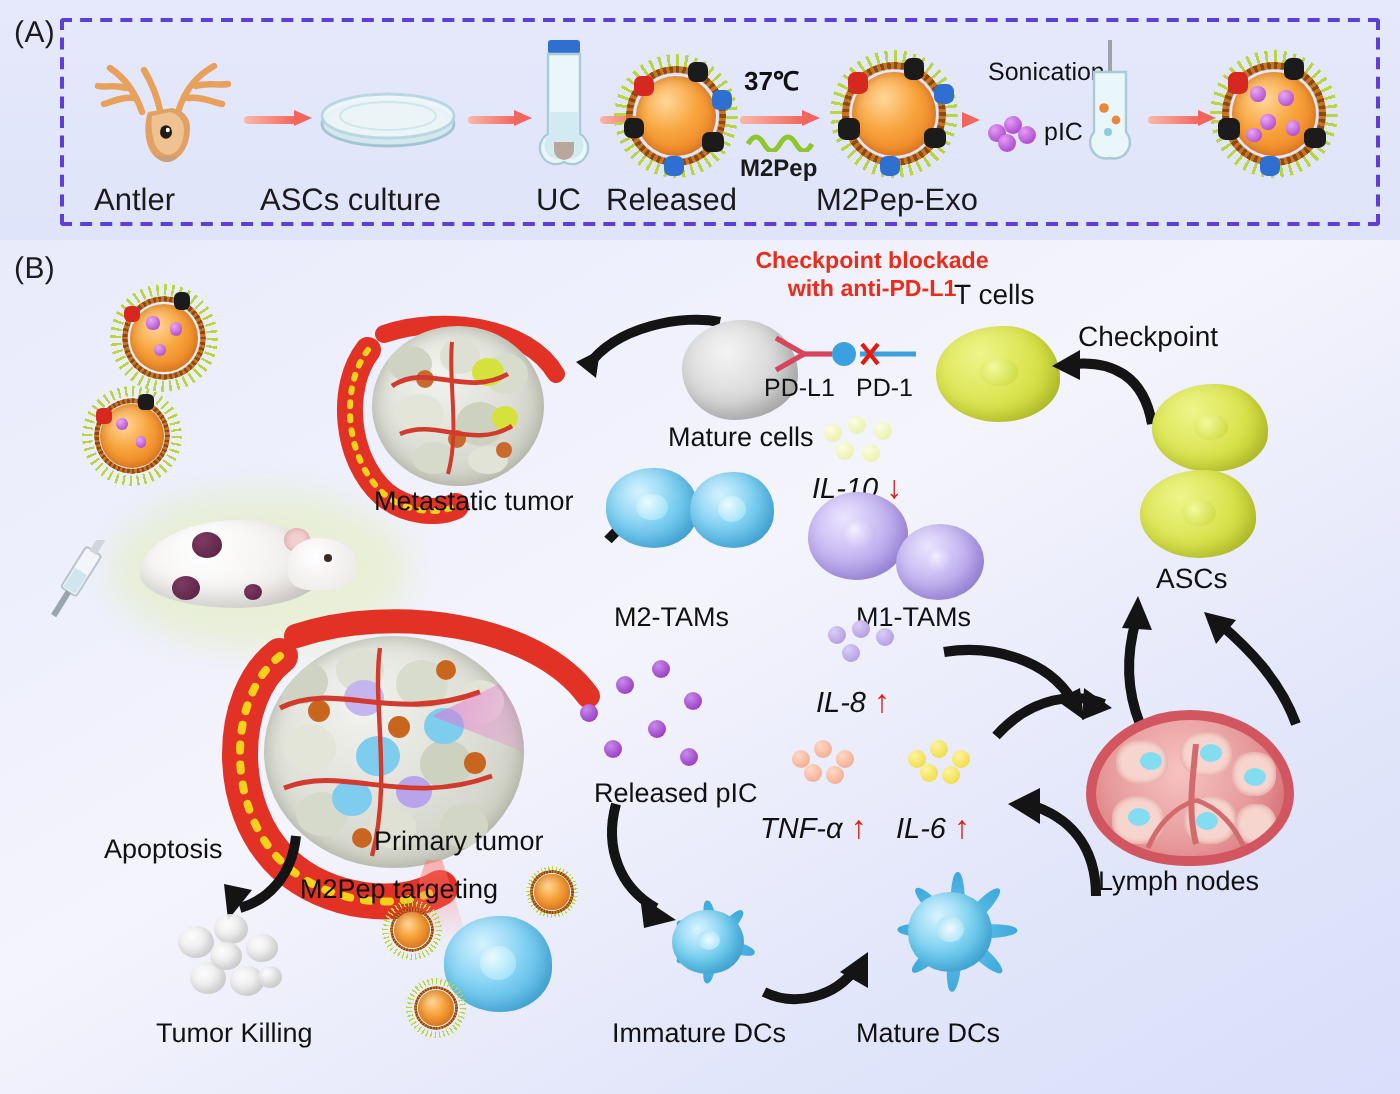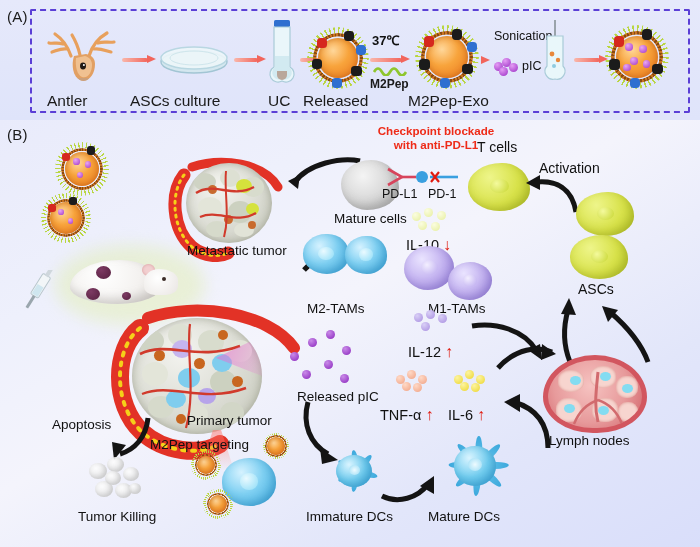--- a/index.html
+++ b/index.html
@@ -86,21 +86,21 @@
   .tumor .mass span{position:absolute;border-radius:50%;}
 
   
   .barrow{position:absolute;}
 
   
   .dots{position:absolute;}
   .dots b{position:absolute;width:9px;height:9px;border-radius:50%;display:block;}
 
   .updown{font-size:16px;font-weight:700;color:#e01b10;}
-  .cyto{position:absolute;font-size:14.5px;color:#111;white-space:nowrap;}
+  .cyto{position:absolute;font-size:14.5px;color:#111;white-space:nowrap;font-style:italic;}
 
   
   #wm{position:absolute;left:174px;top:258px;width:380px;
       font-family:"DejaVu Sans",sans-serif;
       font-size:25px;font-weight:700;line-height:1.28;
       color:#ffe21b;text-align:center;letter-spacing:1px;
       text-shadow:
         -1.6px -1.6px 0 #e8331b, 1.6px -1.6px 0 #e8331b,
         -1.6px  1.6px 0 #e8331b, 1.6px  1.6px 0 #e8331b,
          0 0 3px #f24a20;
@@ -363,21 +363,21 @@
     <path d="M45 9 L53 19 M53 9 L45 19" stroke="#e01b10" stroke-width="2.2"></path>
   </svg>
   <div class="lbl" style="left:382px;top:188px;font-size:12.5px;">PD-L1</div>
   <div class="lbl" style="left:428px;top:188px;font-size:12.5px;">PD-1</div>
 
   <div class="cell tcell" style="left:468px;top:163px;width:62px;height:48px;">
       <div class="nuc"></div>
     </div>
   <div class="lbl" style="left:477px;top:140px;font-size:14px;">T cells</div>
 
-  <div class="lbl" style="left:539px;top:161px;font-size:14px;">Activation</div>
+  <div class="lbl" style="left:539px;top:161px;font-size:14px;">Checkpoint</div>
   <svg class="barrow" style="left:518px;top:170px;" width="64" height="50">
     <path d="M58 42 C54 18 38 10 18 12" stroke="#141414" stroke-width="5" fill="none"></path>
     <path d="M22 5 L8 13 L22 20 Z" fill="#141414"></path>
   </svg>
 
   <div class="cell tcell" style="left:576px;top:192px;width:58px;height:44px;">
       <div class="nuc"></div>
     </div>
   <div class="cell tcell" style="left:570px;top:235px;width:58px;height:44px;">
       <div class="nuc"></div>
@@ -426,21 +426,21 @@
     </div>
   <div class="lbl" style="left:428px;top:302px;font-size:13.5px;">M1-TAMs</div>
 
   <div class="dots" style="left:414px;top:310px;width:40px;height:28px;">
     <b style="left:0;top:3px;background:radial-gradient(circle at 35% 30%,#d9cff6,#a88ee0);"></b>
     <b style="left:12px;top:0;background:radial-gradient(circle at 35% 30%,#d9cff6,#a88ee0);"></b>
     <b style="left:24px;top:4px;background:radial-gradient(circle at 35% 30%,#d9cff6,#a88ee0);"></b>
     <b style="left:7px;top:12px;background:radial-gradient(circle at 35% 30%,#d9cff6,#a88ee0);"></b>
   </div>
   <div class="cyto" style="left:408px;top:343px;">
-    <span>IL-12</span>
+    <span>IL-8</span>
     <span class="updown">↑</span>
   </div>
 
   <svg class="barrow" style="left:468px;top:320px;" width="80" height="48">
     <path d="M4 6 C28 2 56 10 68 30" stroke="#141414" stroke-width="5" fill="none"></path>
     <path d="M60 30 L74 40 L72 24 Z" fill="#141414"></path>
   </svg>
 
   <div class="tumor" style="left:132px;top:318px;width:160px;height:126px;">
     <svg style="position:absolute;left:-24px;top:-14px;" width="210" height="160" viewBox="0 0 210 160">

